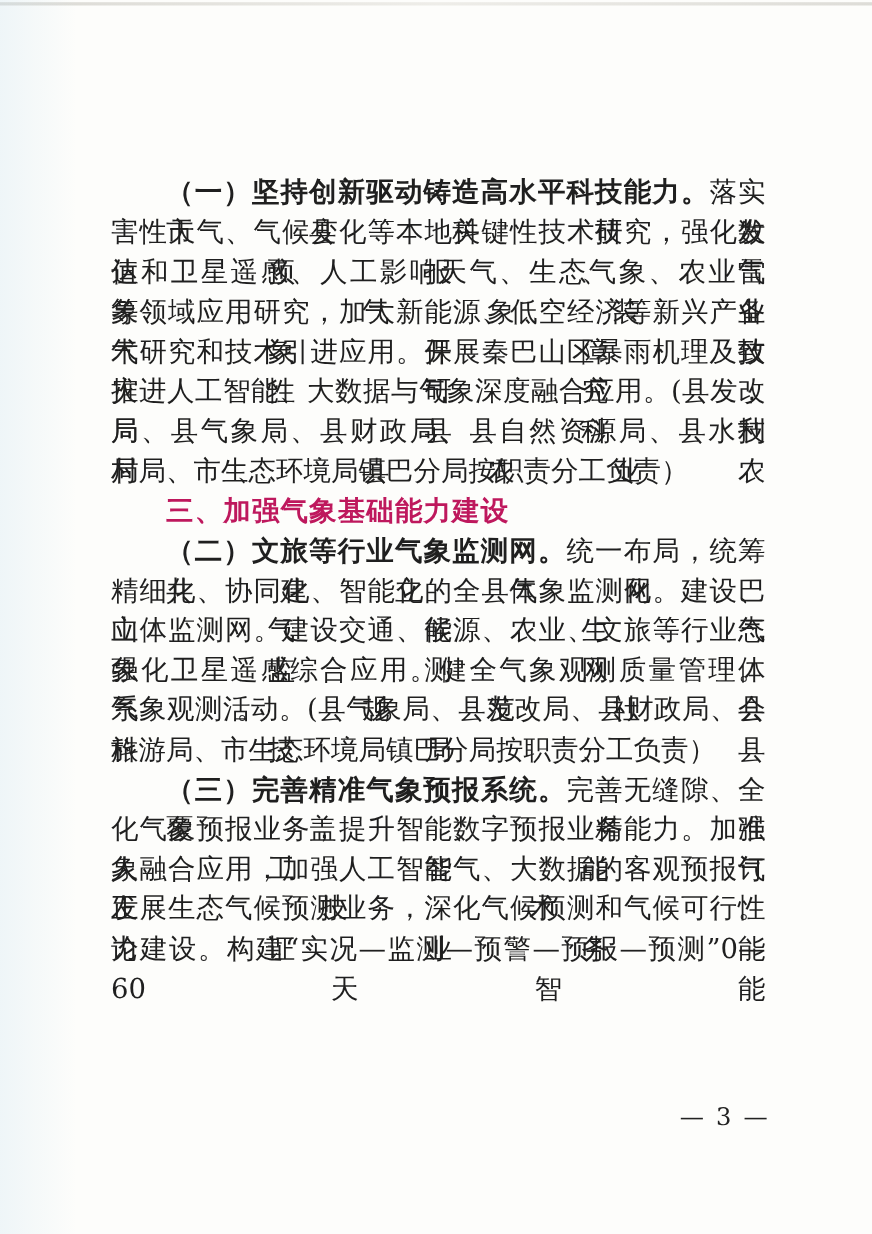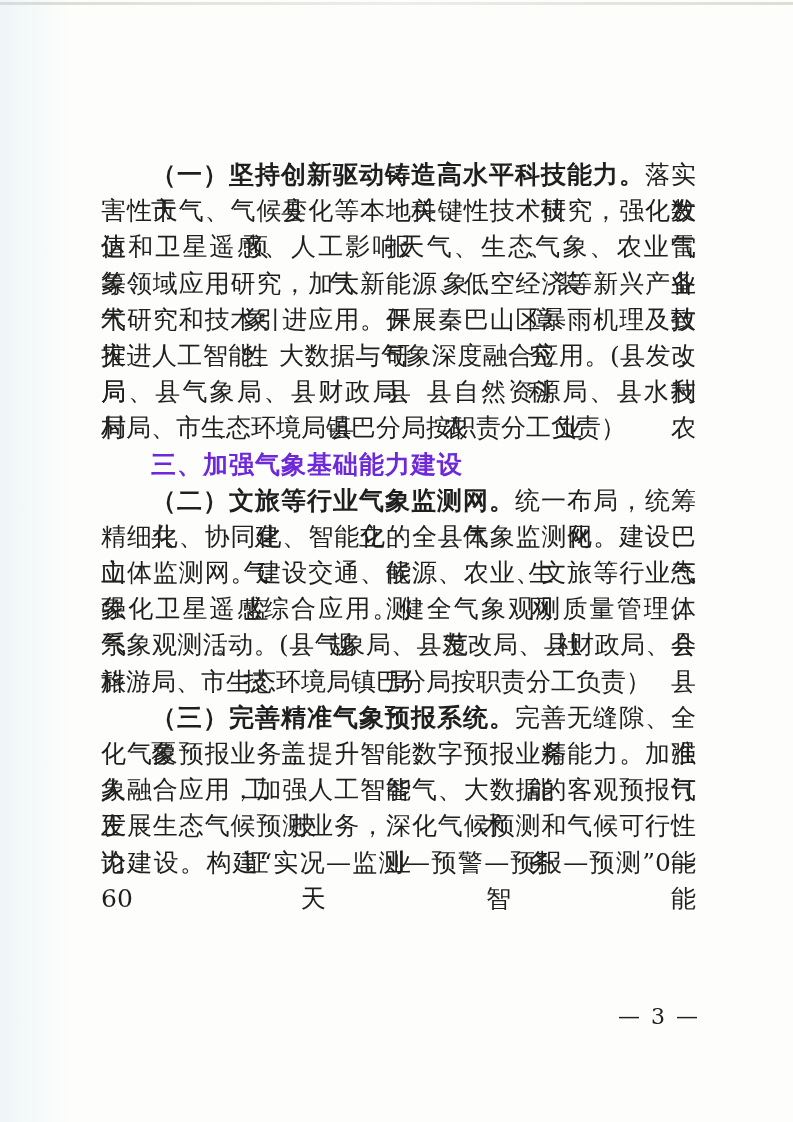--- a/index.html
+++ b/index.html
@@ -56,21 +56,21 @@
     text-align-last: left;
   }
   .lead {
     font-weight: 700;
   }
   .heading {
     font-family: "DejaVu Sans", "Liberation Sans", sans-serif;
     font-weight: 700;
     padding-left: 50px;
     letter-spacing: 1px;
-    color: #6d28d9;
+    color: #be185d;
   }
   .page-number {
     position: absolute;
     top: 1002px;
     right: 93px;
     font-size: 22px;
     line-height: 30px;
     color: #222;
     letter-spacing: 2px;
   }

